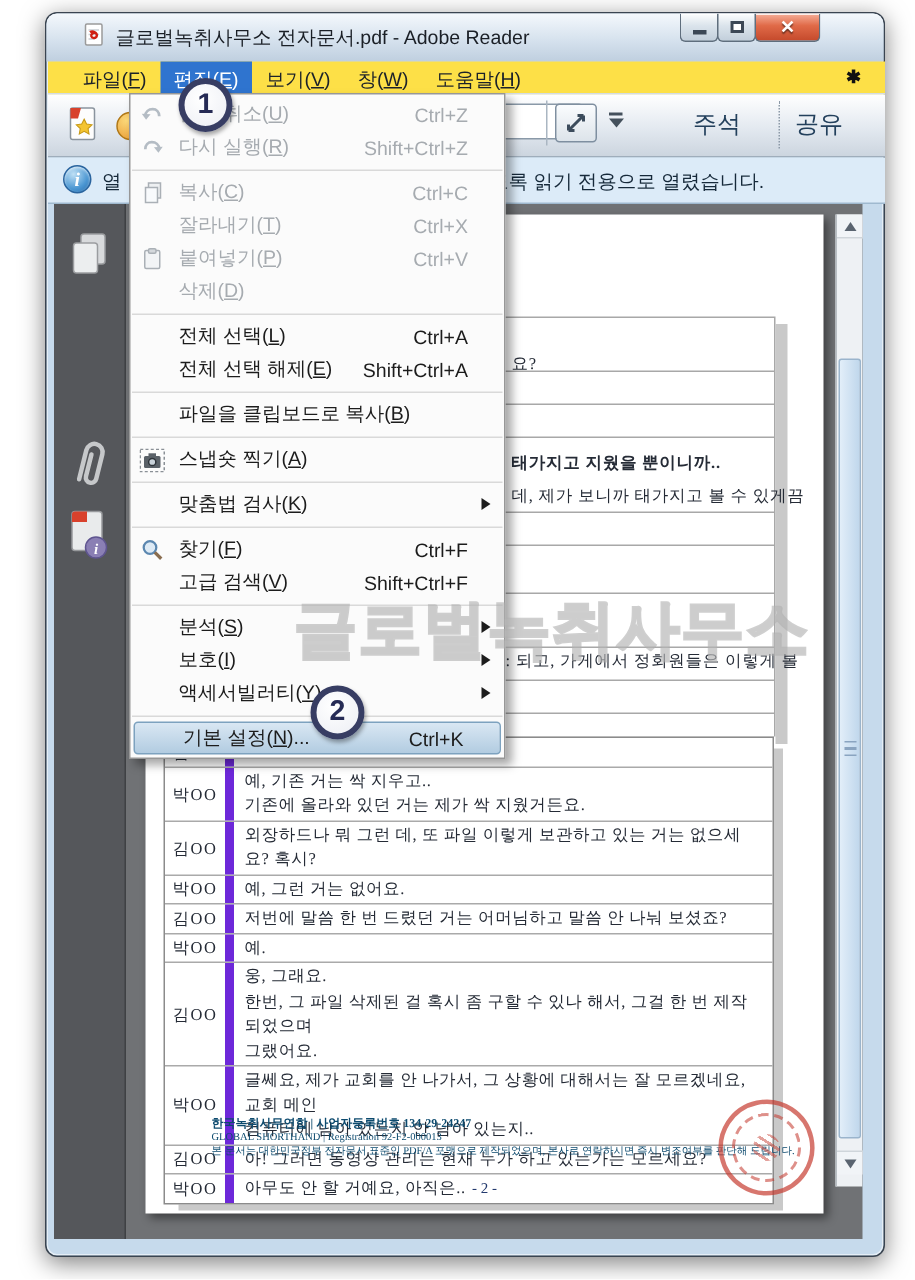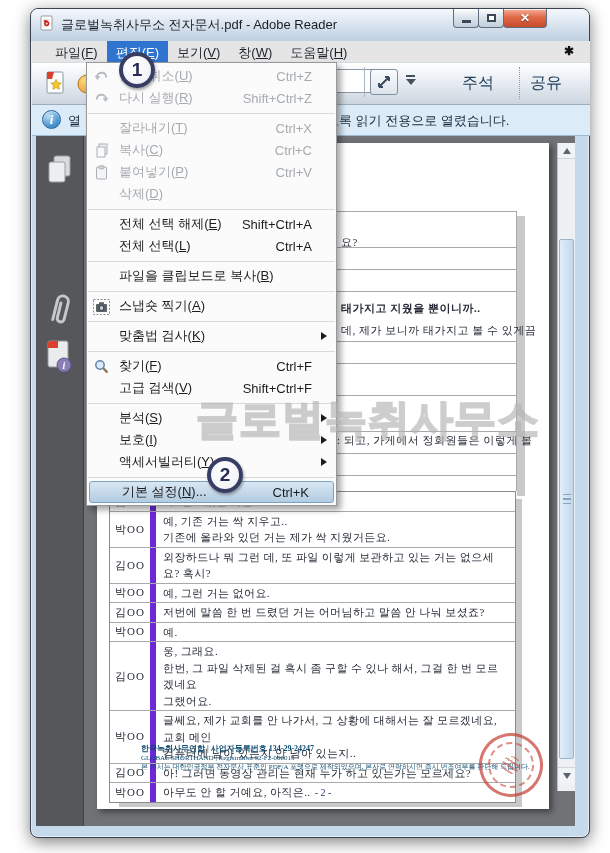--- a/index.html
+++ b/index.html
@@ -6,33 +6,33 @@
   #screen{position:relative;width:610px;height:853px;background:#fff;overflow:hidden;
           font-family:"Liberation Sans",sans-serif;}
   *{box-sizing:border-box;}
 
   
   .window{position:absolute;left:30px;top:8px;width:560px;height:830px;
           background:#c6daec;border:1px solid #3a4450;border-radius:8px;
           box-shadow:0 4px 16px rgba(0,0,0,.5), inset 0 0 0 1px rgba(255,255,255,.55);}
   .titlebar{position:absolute;left:0;top:0;width:100%;height:32px;
             background:linear-gradient(#f4f8fc,#d6e2ee 55%,#bfcfdf);
-            border-radius:7px 7px 0 0;display:flex;align-items:center;padding-left:8px;}
+            border-radius:7px 7px 0 0;display:flex;align-items:center;padding-left:24px;}
   .title-text{font-size:13px;color:#1a1f26;margin-left:6px;white-space:nowrap;}
   .winbtns{position:absolute;right:42px;top:0;display:flex;}
   .wbtn{height:19px;border:1px solid #5f6e7d;border-top:none;border-radius:0 0 4px 4px;
         display:flex;align-items:center;justify-content:center;margin-left:-1px;
         background:linear-gradient(#fdfefe,#dbe4ec 45%,#c2cfdb);box-shadow:inset 0 1px 0 rgba(255,255,255,.8);}
   .wbtn.min,.wbtn.max{width:26px;}
   .wbtn.close{width:44px;background:linear-gradient(#f6b09a,#e06a48 45%,#c54a2c);}
   .glyph-min{display:block;width:9px;height:3px;background:#3c4856;margin-top:7px;}
   .glyph-box{display:block;width:9px;height:8px;border:2px solid #3c4856;background:#fff;}
   .glyph-x{color:#fff;font-weight:bold;font-size:12px;text-shadow:0 1px 1px rgba(0,0,0,.5);}
 
-  .menubar{position:absolute;left:1px;top:32px;width:558px;height:22px;background:#e5e5e5;
+  .menubar{position:absolute;left:1px;top:32px;width:558px;height:22px;background:#fde047;
            border-bottom:1px solid #d4dce4;display:flex;align-items:stretch;padding-left:14px;}
   .mb-item{font-size:13px;color:#1c222a;padding:3px 9px 0 9px;}
   .mb-item.active{background:#2f74cf;color:#fff;}
   .mb-close{position:absolute;right:16px;top:3px;font-size:12px;color:#111;font-weight:bold;}
 
   .toolbar{position:absolute;left:1px;top:54px;width:558px;height:42px;
            background:linear-gradient(#ffffff,#e3e9f0 55%,#ccd5df);border-bottom:1px solid #9fadbb;}
   .tbicon{position:absolute;top:7px;}
   .combo-stub{position:absolute;left:292px;top:6px;width:64px;height:24px;background:#fff;
               border:1px solid #8a99a8;border-radius:2px;}
@@ -296,21 +296,21 @@
             <div class="dlg-row">
               <div class="dlg-speaker">박OO</div>
               <div class="dlg-lines">
                 <div>예.</div>
               </div>
             </div>
             <div class="dlg-row">
               <div class="dlg-speaker">김OO</div>
               <div class="dlg-lines">
                 <div>웅, 그래요.</div>
-                <div>한번, 그 파일 삭제된 걸 혹시 좀 구할 수 있나 해서, 그걸 한 번 모르겠네요</div>
+                <div>한번, 그 파일 삭제된 걸 혹시 좀 구할 수 있나 해서, 그걸 한 번 제작되었으며</div>
                 <div>그랬어요.</div>
               </div>
             </div>
             <div class="dlg-row">
               <div class="dlg-speaker">박OO</div>
               <div class="dlg-lines">
                 <div>글쎄요, 제가 교회를 안 나가서, 그 상황에 대해서는 잘 모르겠네요, 교회 메인</div>
                 <div>컴퓨터에 남아 있는지 안 남아 있는지..</div>
               </div>
             </div>
@@ -374,57 +374,57 @@
             <path d="M15.5 6.2 12.4 10.6 9.2 6.6z" fill="#b4bcc4"></path>
           </svg>
         </span>
         <span class="lbl">다시 실행(<u>R</u>)</span>
         <span class="sct">Shift+Ctrl+Z</span>
       </div>
       <div class="msep">
         <div></div>
       </div>
       <div class="mi disabled">
-        <span class="lbl">잘라내기(<u>T</u>)</span>
-        <span class="sct">Ctrl+X</span>
-      </div>
-      <div class="mi disabled">
         <span class="micon">
           <svg width="14" height="15" viewBox="0 0 14 15">
             <rect x="4" y="1" width="8" height="10" fill="#eef0f2" stroke="#aab0b6"></rect>
             <rect x="2" y="4" width="8" height="10" fill="#f8fafc" stroke="#aab0b6"></rect>
           </svg>
         </span>
         <span class="lbl">복사(<u>C</u>)</span>
         <span class="sct">Ctrl+C</span>
+      </div>
+      <div class="mi disabled">
+        <span class="lbl">잘라내기(<u>T</u>)</span>
+        <span class="sct">Ctrl+X</span>
       </div>
       <div class="mi disabled">
         <span class="micon">
           <svg width="13" height="15" viewBox="0 0 13 15">
             <rect x="1.5" y="2" width="10" height="12" rx="1" fill="#f2f4f6" stroke="#aab0b6"></rect>
             <rect x="4" y="0.8" width="5" height="3" rx="1" fill="#d4d8dc" stroke="#aab0b6"></rect>
           </svg>
         </span>
         <span class="lbl">붙여넣기(<u>P</u>)</span>
         <span class="sct">Ctrl+V</span>
       </div>
       <div class="mi disabled">
         <span class="lbl">삭제(<u>D</u>)</span>
         <span class="sct"></span>
       </div>
       <div class="msep">
         <div></div>
       </div>
       <div class="mi normal">
+        <span class="lbl">전체 선택(<u>L</u>)</span>
+        <span class="sct">Ctrl+A</span>
+      </div>
+      <div class="mi normal">
         <span class="lbl">전체 선택 해제(<u>E</u>)</span>
         <span class="sct">Shift+Ctrl+A</span>
-      </div>
-      <div class="mi normal">
-        <span class="lbl">전체 선택(<u>L</u>)</span>
-        <span class="sct">Ctrl+A</span>
       </div>
       <div class="msep">
         <div></div>
       </div>
       <div class="mi normal">
         <span class="lbl">파일을 클립보드로 복사(<u>B</u>)</span>
         <span class="sct"></span>
       </div>
       <div class="msep">
         <div></div>

